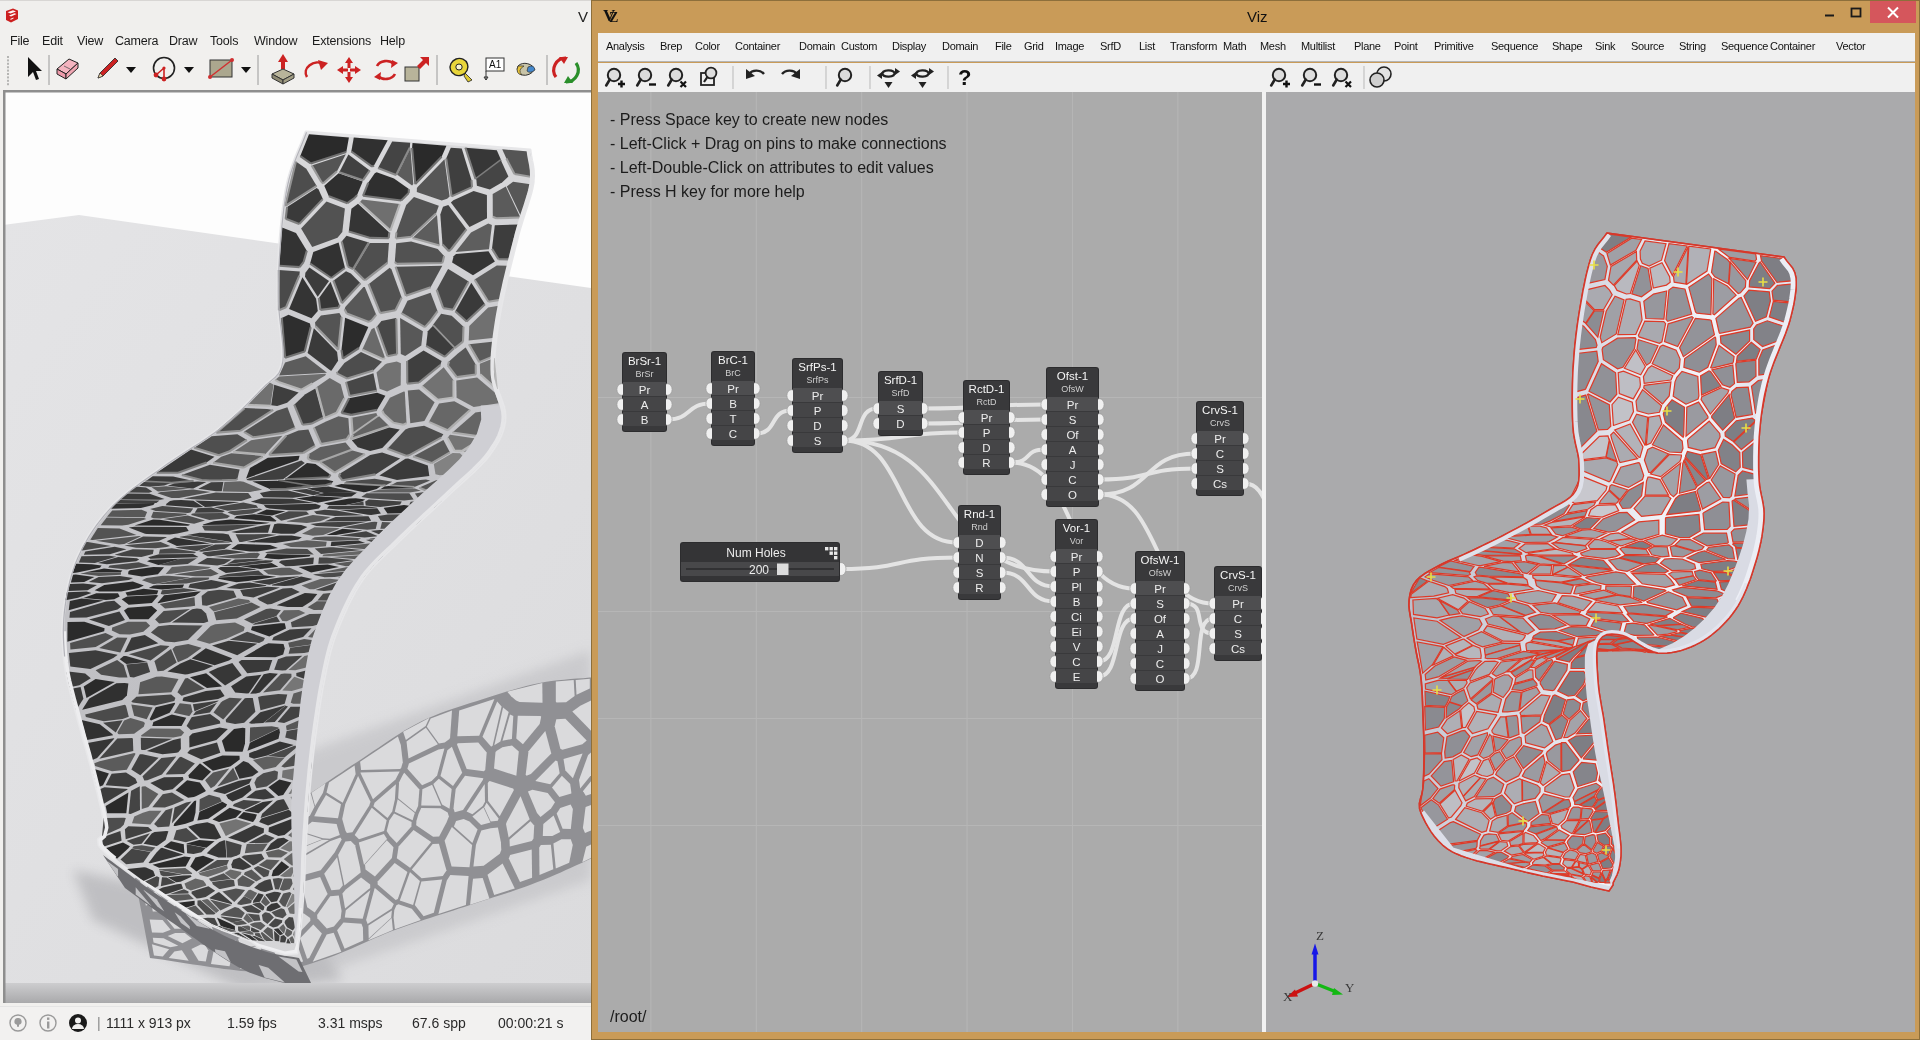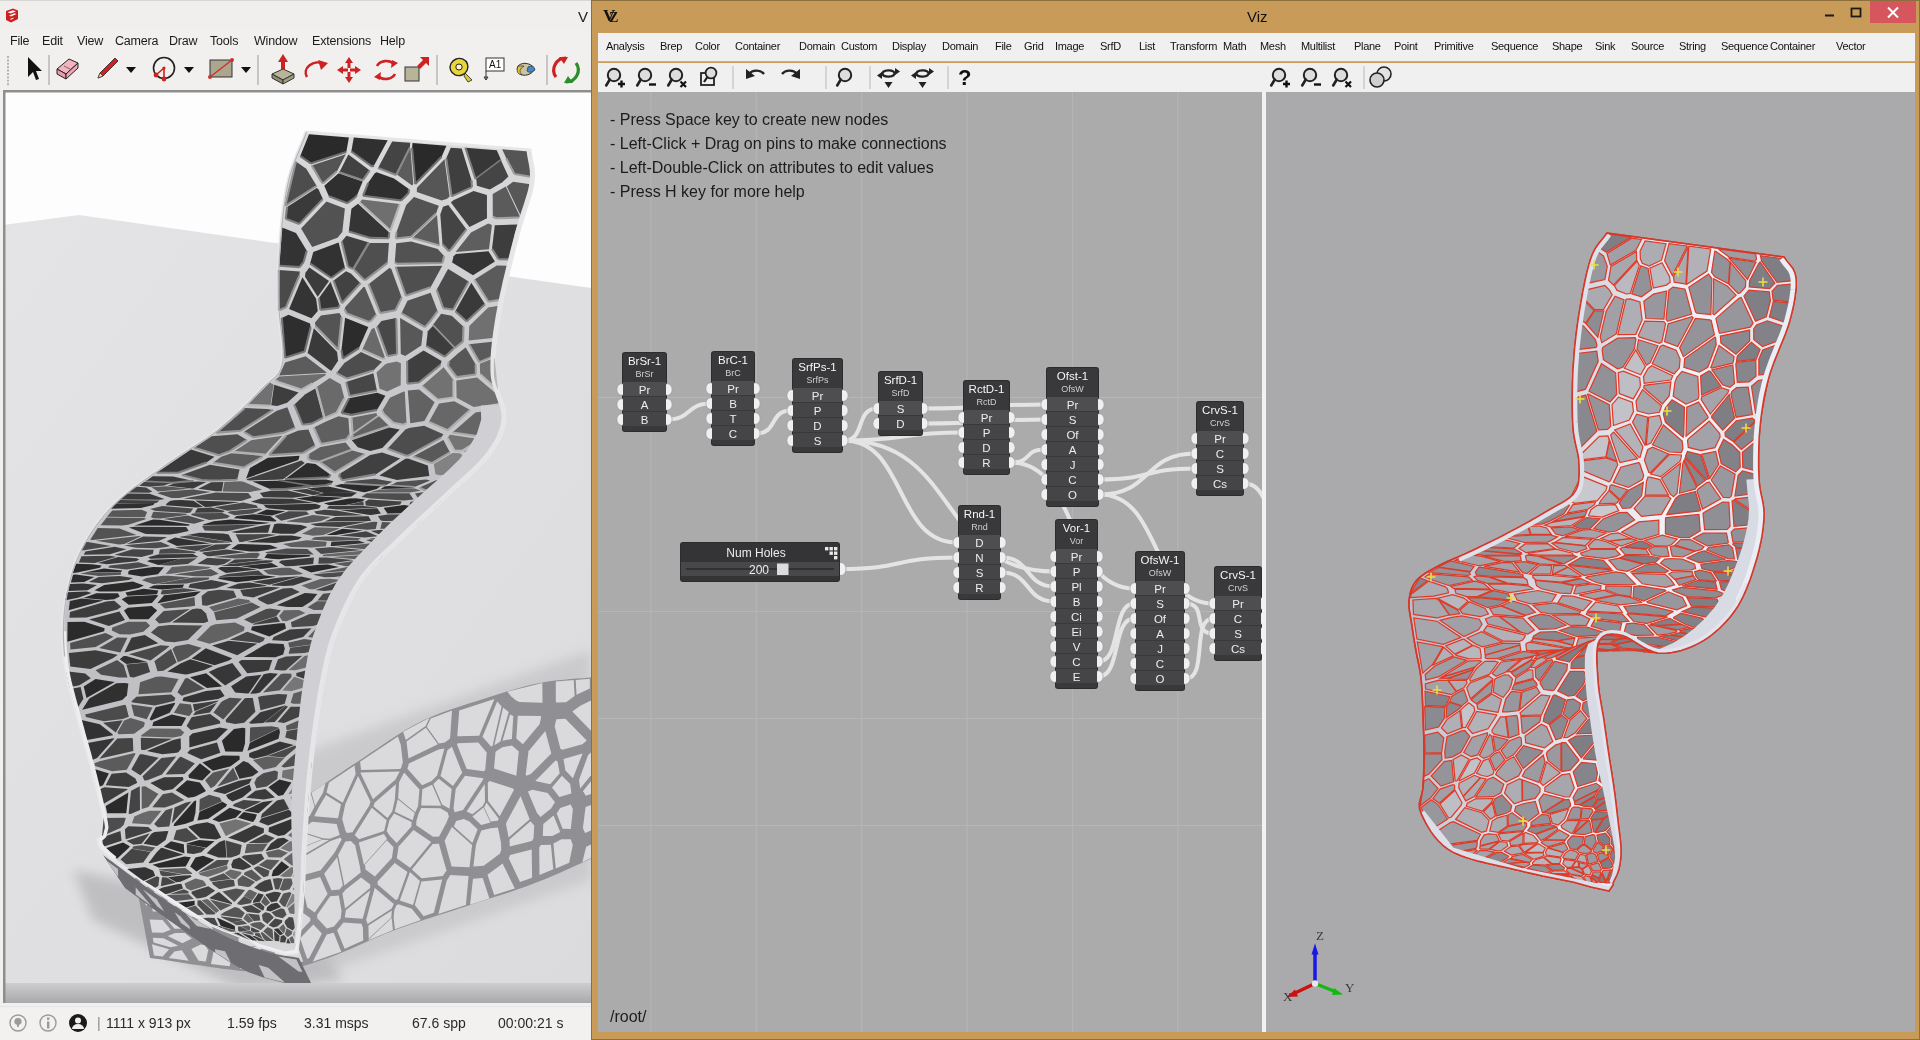--- a/index.html
+++ b/index.html
@@ -900,21 +900,21 @@
           <circle cx="40" cy="10" r="8" fill="none" stroke="#9a9a9a" stroke-width="1.4"></circle>
           <rect x="39" y="4.5" width="2.4" height="2.4" fill="#9a9a9a"></rect>
           <rect x="39" y="8.5" width="2.4" height="7" fill="#9a9a9a"></rect>
           <circle cx="70" cy="10" r="9" fill="#1a1a1a"></circle>
           <circle cx="70" cy="7.6" r="3" fill="#f2f1f0"></circle>
           <path d="M64,16 a6,5 0 0 1 12,0 Z" fill="#f2f1f0"></path>
         </svg>
         <span style="left:97px;color:#888">|</span>
         <span style="left:106px">1111 x 913 px</span>
         <span style="left:227px">1.59 fps</span>
-        <span style="left:304px">3.31 msps</span>
+        <span style="left:318px">3.31 msps</span>
         <span style="left:412px">67.6 spp</span>
         <span style="left:498px">00:00:21 s</span>
       </div>
     </div>
     <div id="vz" class="abs">
       <div id="vztitle" class="abs">
         <span class="abs" style="left:11px;top:5px;font-family:'Liberation Serif',serif;font-weight:bold;font-size:17px">V</span>
         <span class="abs" style="left:17px;top:9px;font-family:'Liberation Serif',serif;font-weight:bold;font-size:14px">Z</span>
         <span class="abs" style="left:655px;top:7px">Viz</span>
         <svg class="abs" style="left:1228px;top:0" width="100px" height="22" viewBox="0 0 100 22">

